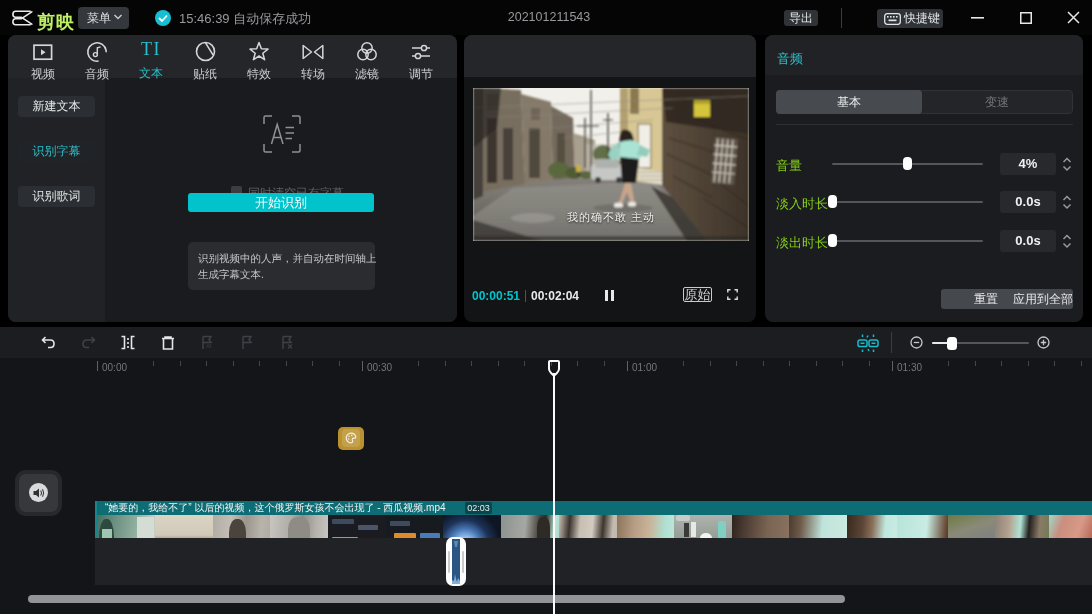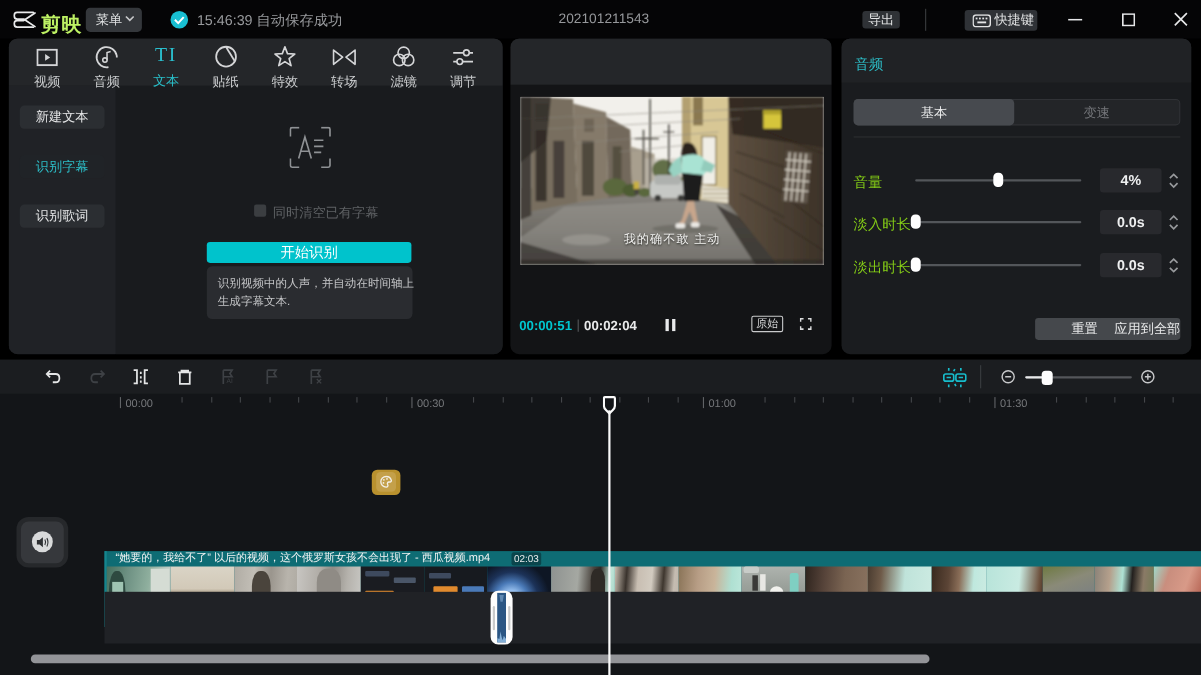--- a/index.html
+++ b/index.html
@@ -38,36 +38,36 @@
   .tab.sel .lb { color:#29BEC8; }
   #lside { left:0; top:43px; width:97px; height:244px; background:#202226; }
   .sbtn { position:absolute; left:10px; width:77px; height:21px; background:#2B2E32; border-radius:4px;
     color:#E5E6E7; font-size:12px; text-align:center; line-height:21px; }
   .sbtn.sel { background:#202327; color:#2CBEC8; }
   #lcontent { left:97px; top:43px; width:352px; height:244px; background:#191B1E; }
 
   #aicon { left:158px; top:37px; }
   #chkrow { left:126px; top:107px; width:220px; font-size:12px; color:#5E6164; }
   #chkbox { position:absolute; left:0px; top:1px; width:11px; height:11px; background:#3B3E41; border-radius:2px;}
-  #startbtn { left:83px; top:142px; width:186px; height:19px; background:#00C3CC; border-radius:3px;
+  #startbtn { left:83px; top:115px; width:186px; height:19px; background:#00C3CC; border-radius:3px;
     color:#FDFEFE; font-size:13px; text-align:center; line-height:19px; }
   #infobox { left:83px; top:164px; width:187px; height:48px; background:#2A2C30; border-radius:5px;
     color:#C5C6C8; font-size:10.5px; line-height:16px; padding:8px 0 0 10px; }
 
   
   #mhead { left:0; top:0; width:292px; height:42px; background:#242629; }
   #video { left:9px; top:53px; width:276px; height:153px; }
   #subt { left:9px; top:175px; width:276px; text-align:center; color:#F4F4F2; font-size:11px;
     text-shadow:0 1px 2px rgba(0,0,0,.8); letter-spacing:1px;}
   #t1 { left:8px; top:254px; font-size:12px; color:#00C5CE; font-weight:bold;}
   #tsep { left:60px; top:253px; font-size:12px; color:#55585B; }
   #t2 { left:67px; top:254px; font-size:12px; color:#E9EAEB; font-weight:bold;}
   #pause { left:141px; top:255px; width:9px; height:11px; border-left:3px solid #E8E9EA; border-right:3px solid #E8E9EA; }
   #origbtn { left:219px; top:252px; width:29px; height:15px; border:1px solid #C9CACC; border-radius:2px;
-    color:#D6D7D8; font-size:10px; text-align:center; line-height:14px;}
+    color:#D6D7D8; font-size:13px; text-align:center; line-height:14px;}
   #expand { left:263px; top:254px; }
 
   
   #rhead { left:0; top:0; width:318px; height:40px; background:#202225;
     color:#2CBEC8; font-size:13px; padding:15px 0 0 12px; }
   #rtabs { left:11px; top:55px; width:297px; height:24px; background:#232528; border-radius:4px; border:1px solid #303236;}
   #rtabsel { left:11px; top:55px; width:146px; height:24px; background:#474A4F; border-radius:4px;
     color:#ECEDEE; font-size:12px; text-align:center; line-height:24px; }
   #rtab2 { left:157px; top:55px; width:150px; height:24px; color:#74767A; font-size:12px; text-align:center; line-height:24px;}
   #rdiv { left:11px; top:89px; width:297px; height:1px; background:#2C2E31; }
@@ -77,21 +77,21 @@
   .valbox { position:absolute; left:235px; width:56px; height:22px; background:#28292D; border-radius:3px;
     color:#EFF0F1; font-size:13px; font-weight:bold; text-align:center; line-height:22px; }
   .stepper { position:absolute; left:295px; width:14px; height:22px; }
   .rbtn { position:absolute; height:20px; background:#45484C; border-radius:3px; color:#E8E9EA;
     font-size:12px; text-align:center; line-height:20px; }
 
   
   #tlwrap { left:0; top:327px; width:1092px; height:287px; background:#131518; }
   #tltool { left:0; top:0; width:1092px; height:31px; background:#1B1D20; }
   .ticon { position:absolute; top:8px; }
-  #ruler { left:12px; top:31px; width:984px; height:18px; }
+  #ruler { left:0; top:31px; width:984px; height:18px; }
   .rlbl { position:absolute; top:4px; font-size:10px; color:#75777A; }
   .tick { position:absolute; top:3px; width:1px; height:5px; background:#44464A; }
   .btick { position:absolute; top:3px; width:1px; height:10px; background:#606366; }
 
   #palclip { left:338px; top:100px; width:26px; height:23px; background:#B9912E; border-radius:5px; }
   #palinner { position:absolute; left:4px; top:2px; width:18px; height:18px; background:#C4A04A; border-radius:4px;}
 
   #spkbtn { left:19px; top:147px; width:39px; height:38px; background:#36383C; border-radius:7px;
     box-shadow:0 0 0 4px #26282b; }
   #spkcirc { position:absolute; left:10px; top:9px; width:19px; height:19px; border-radius:50%; background:#D9DADB; }

